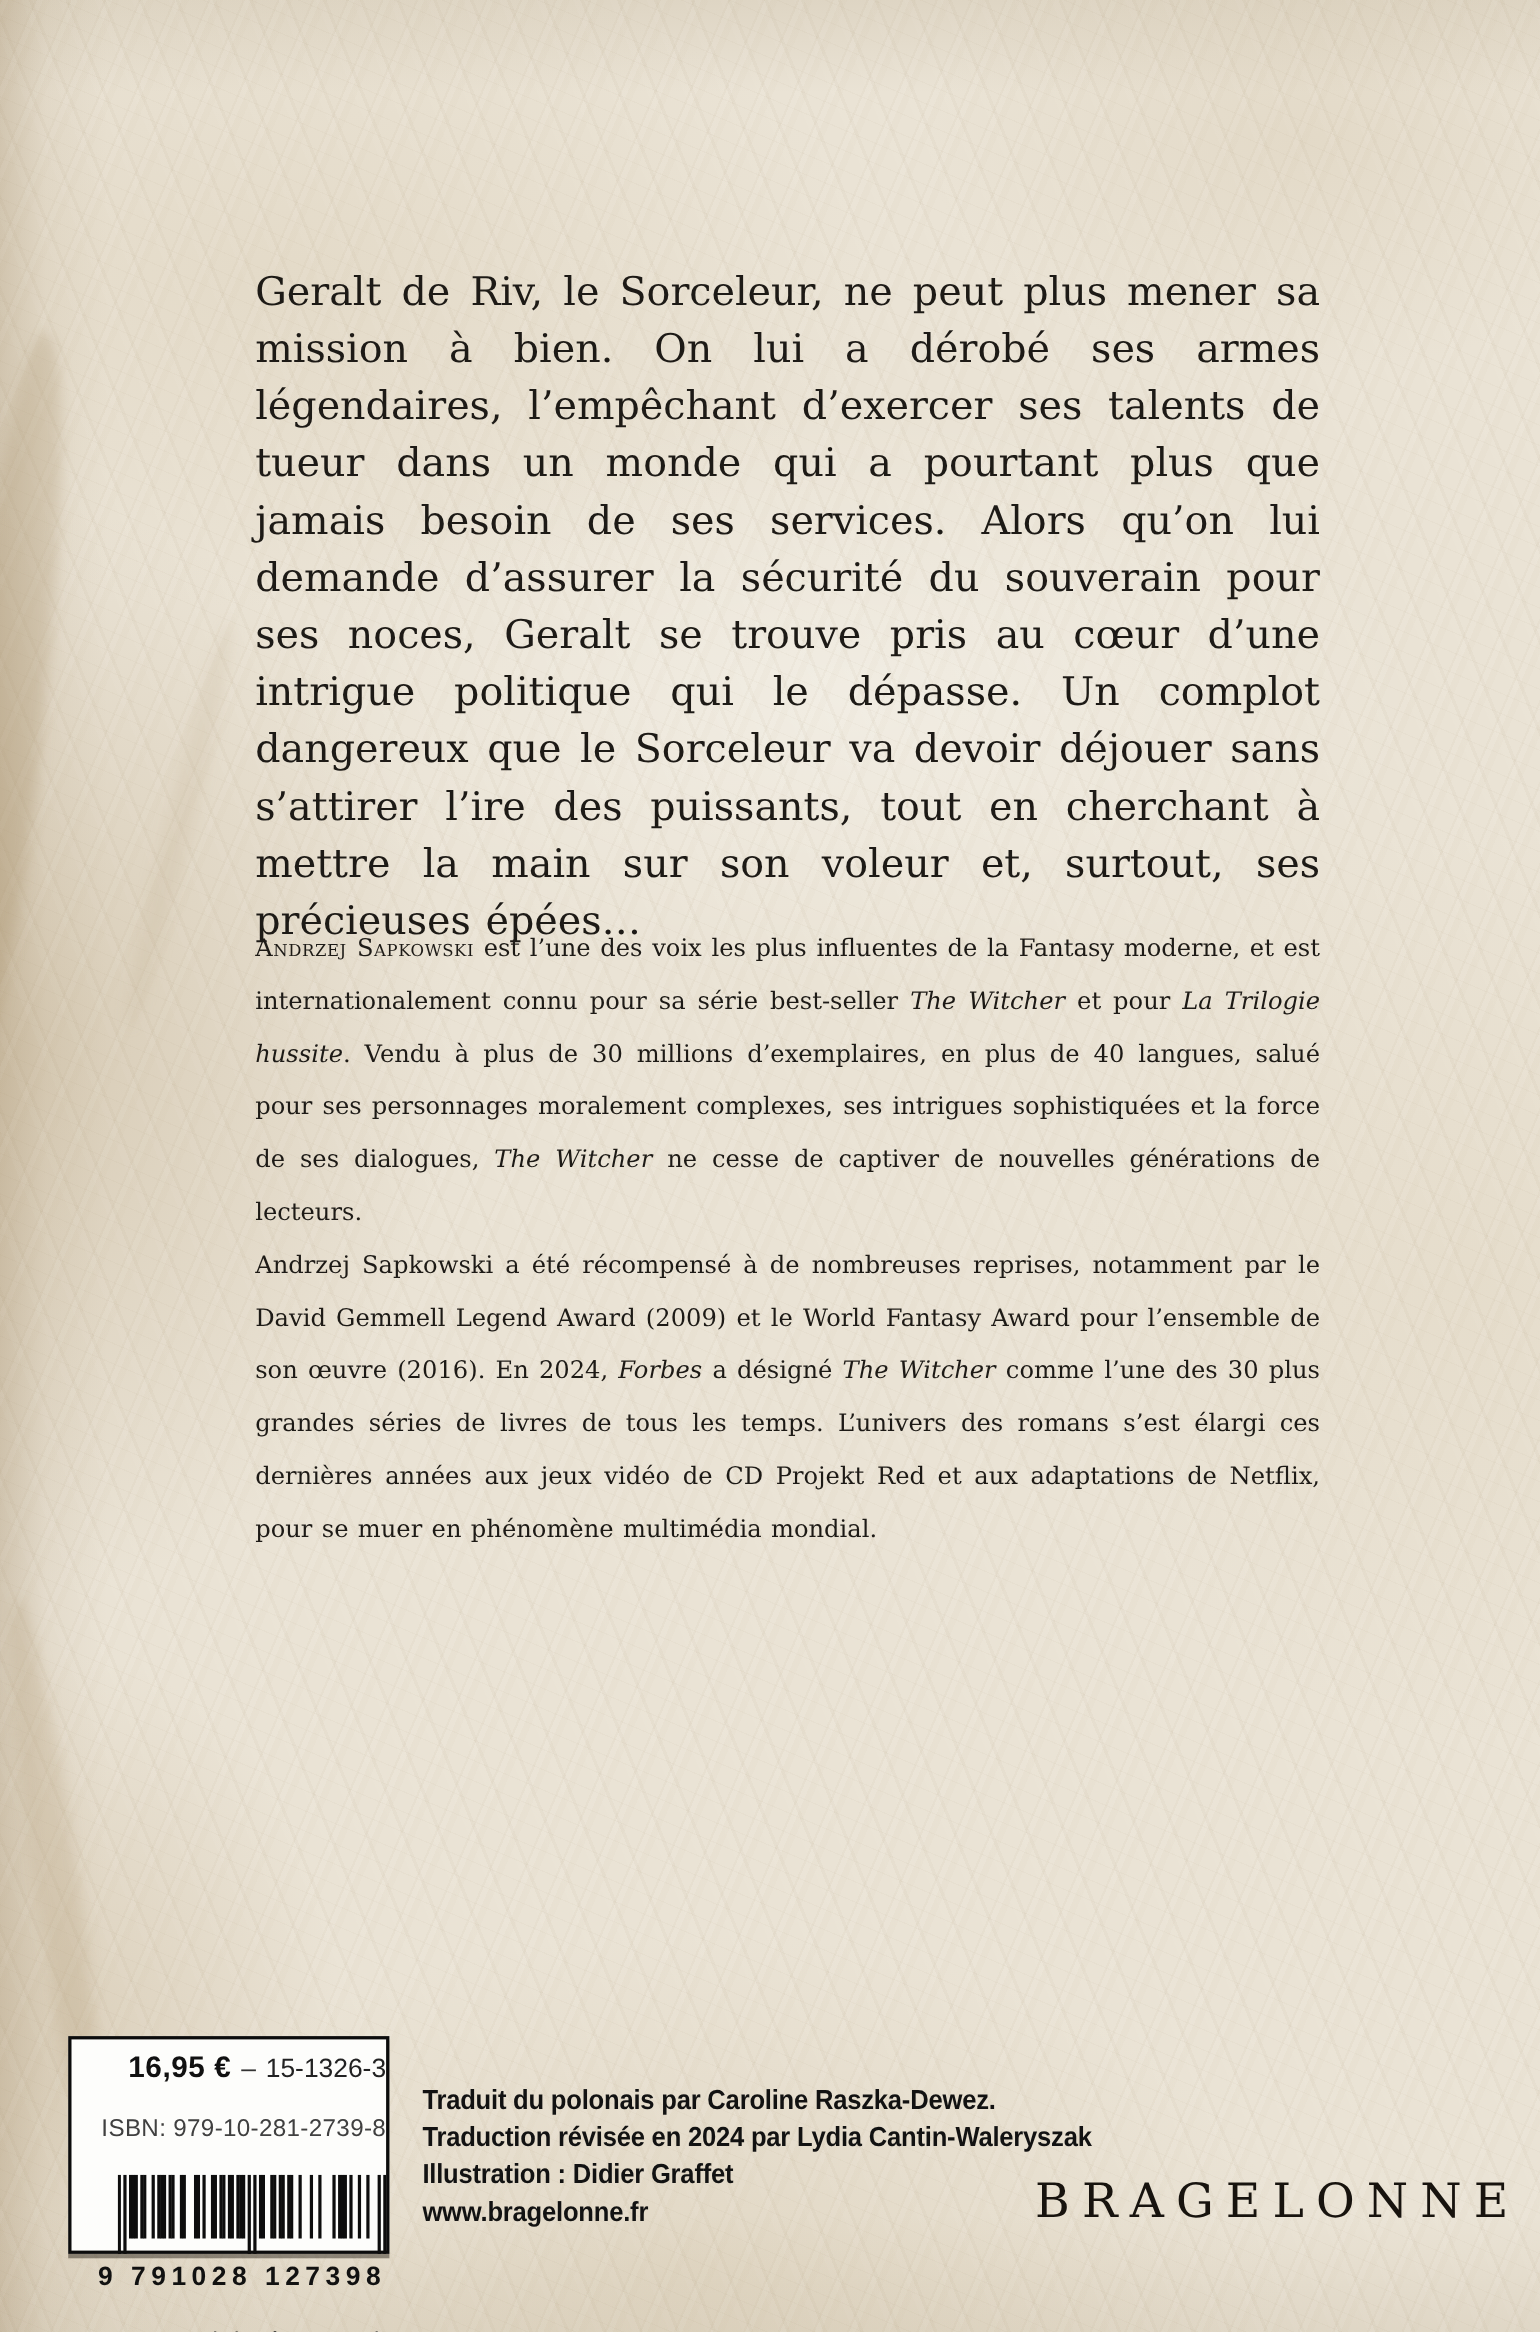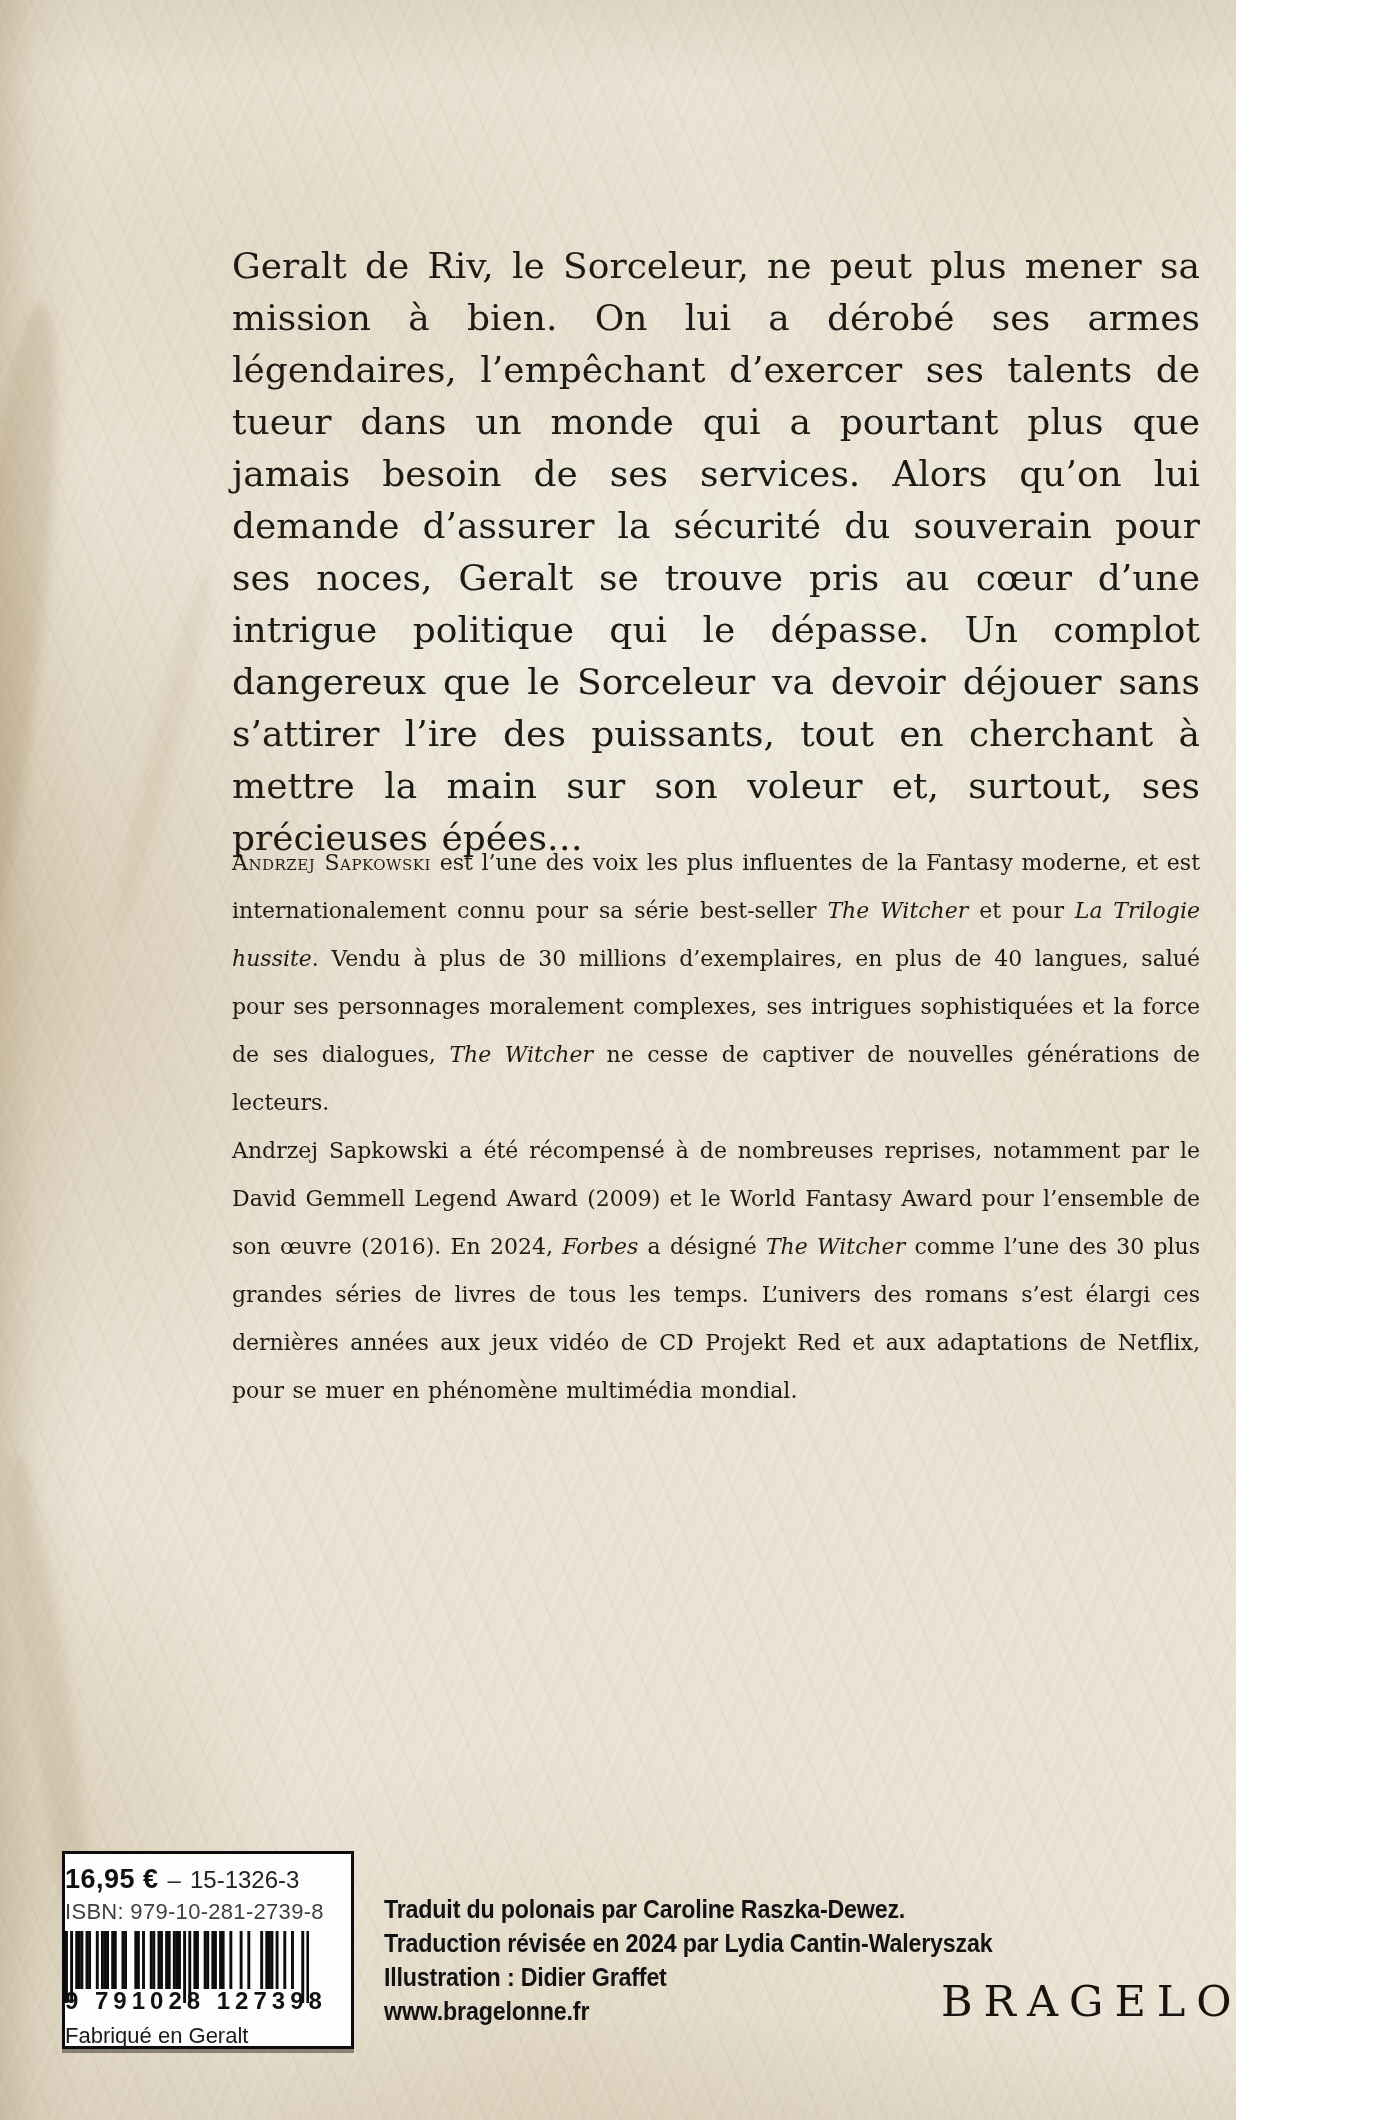--- a/index.html
+++ b/index.html
@@ -1,18 +1,18 @@
 <!DOCTYPE html>
 <html><head>
 <meta charset="utf-8">
 <style>
   html,body{margin:0;padding:0;}
   .page{
     position:relative;
-    width:1236px;height:2120px;
+    width:1400px;height:2120px;
     overflow:hidden;
     background-color:#eae3d5;
     background-image:
       radial-gradient(ellipse 900px 500px at 18% 12%, rgba(205,188,155,0.22), rgba(205,188,155,0) 60%),
       radial-gradient(ellipse 700px 900px at 2% 45%, rgba(172,148,108,0.30), rgba(172,148,108,0) 55%),
       radial-gradient(ellipse 500px 300px at 85% 6%, rgba(198,180,146,0.20), rgba(198,180,146,0) 70%),
       radial-gradient(ellipse 800px 400px at 55% 30%, rgba(255,255,252,0.35), rgba(255,255,252,0) 65%),
       radial-gradient(ellipse 600px 700px at 96% 55%, rgba(208,192,160,0.18), rgba(208,192,160,0) 60%),
       radial-gradient(ellipse 900px 500px at 45% 97%, rgba(196,177,141,0.22), rgba(196,177,141,0) 60%),
       radial-gradient(ellipse 400px 600px at 5% 88%, rgba(176,152,112,0.25), rgba(176,152,112,0) 60%),
@@ -46,22 +46,22 @@
   }
   .bio p{margin:0;}
   .seg-italic{font-style:italic;}
   .seg-smallcaps{font-variant:small-caps;letter-spacing:0.5px;}
 
   .barcode-box{
     position:absolute;left:62px;top:1851px;width:292px;height:198px;
     background:#fdfdfb;border:3px solid #0c0c0c;
     box-shadow:0 4px 0 rgba(30,25,15,0.45);
     box-sizing:border-box;
-    display:flex;flex-direction:column;align-items:flex-start;
-    font-family:"Liberation Sans", sans-serif;color:#111;
+    display:flex;flex-direction:column;align-items:flex-end;
+    font-family:"Liberation Sans", sans-serif;color:#111;gap:23px;
   }
   .price-line{margin-top:10px;display:flex;align-items:baseline;white-space:nowrap;}
   .price{font-size:27px;font-weight:700;letter-spacing:0.5px;}
   .price-sep{font-size:24px;margin:0 9px;color:#333;}
   .ref-code{font-size:24px;color:#222;}
   .isbn-line{font-size:22px;margin-top:4px;letter-spacing:0.3px;color:#404040;}
   .bars-wrap{margin-top:6px;height:72px;}
   .barcode-digits{
     font-size:24px;font-weight:700;letter-spacing:5px;margin-top:-16px;
     background:transparent;white-space:pre;

